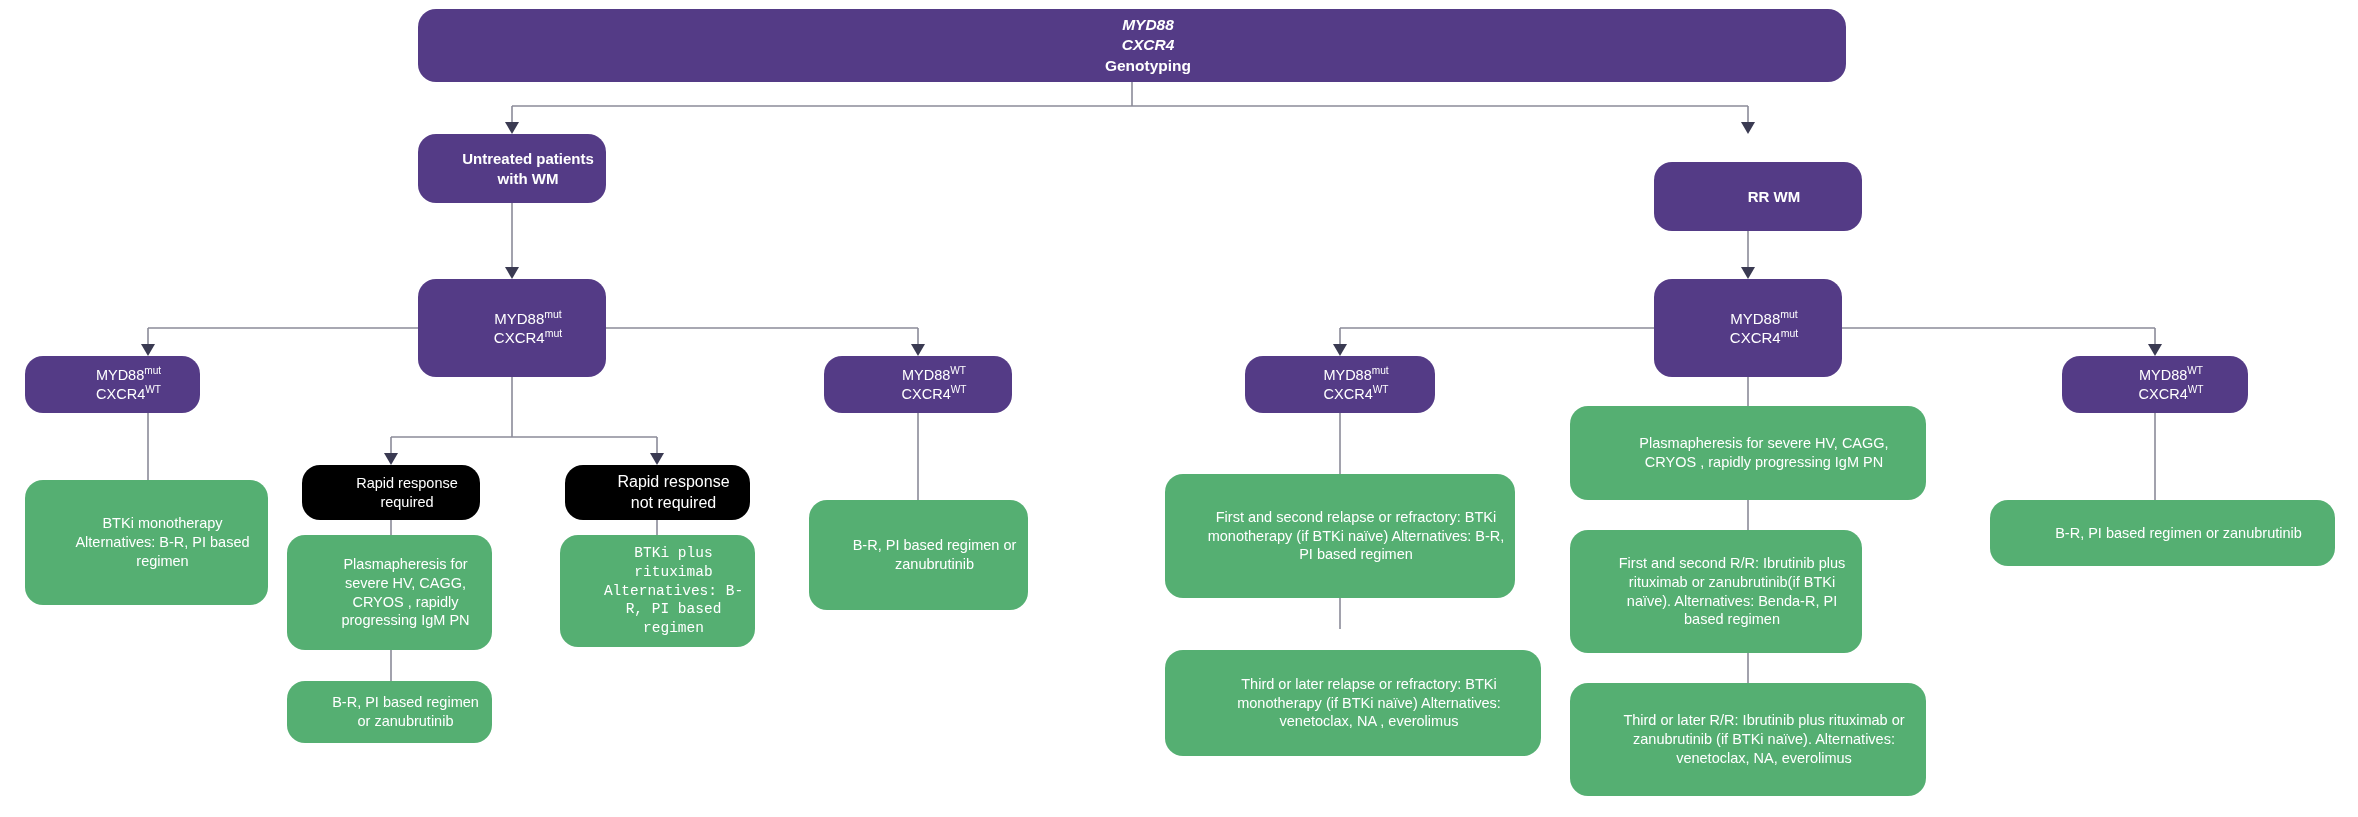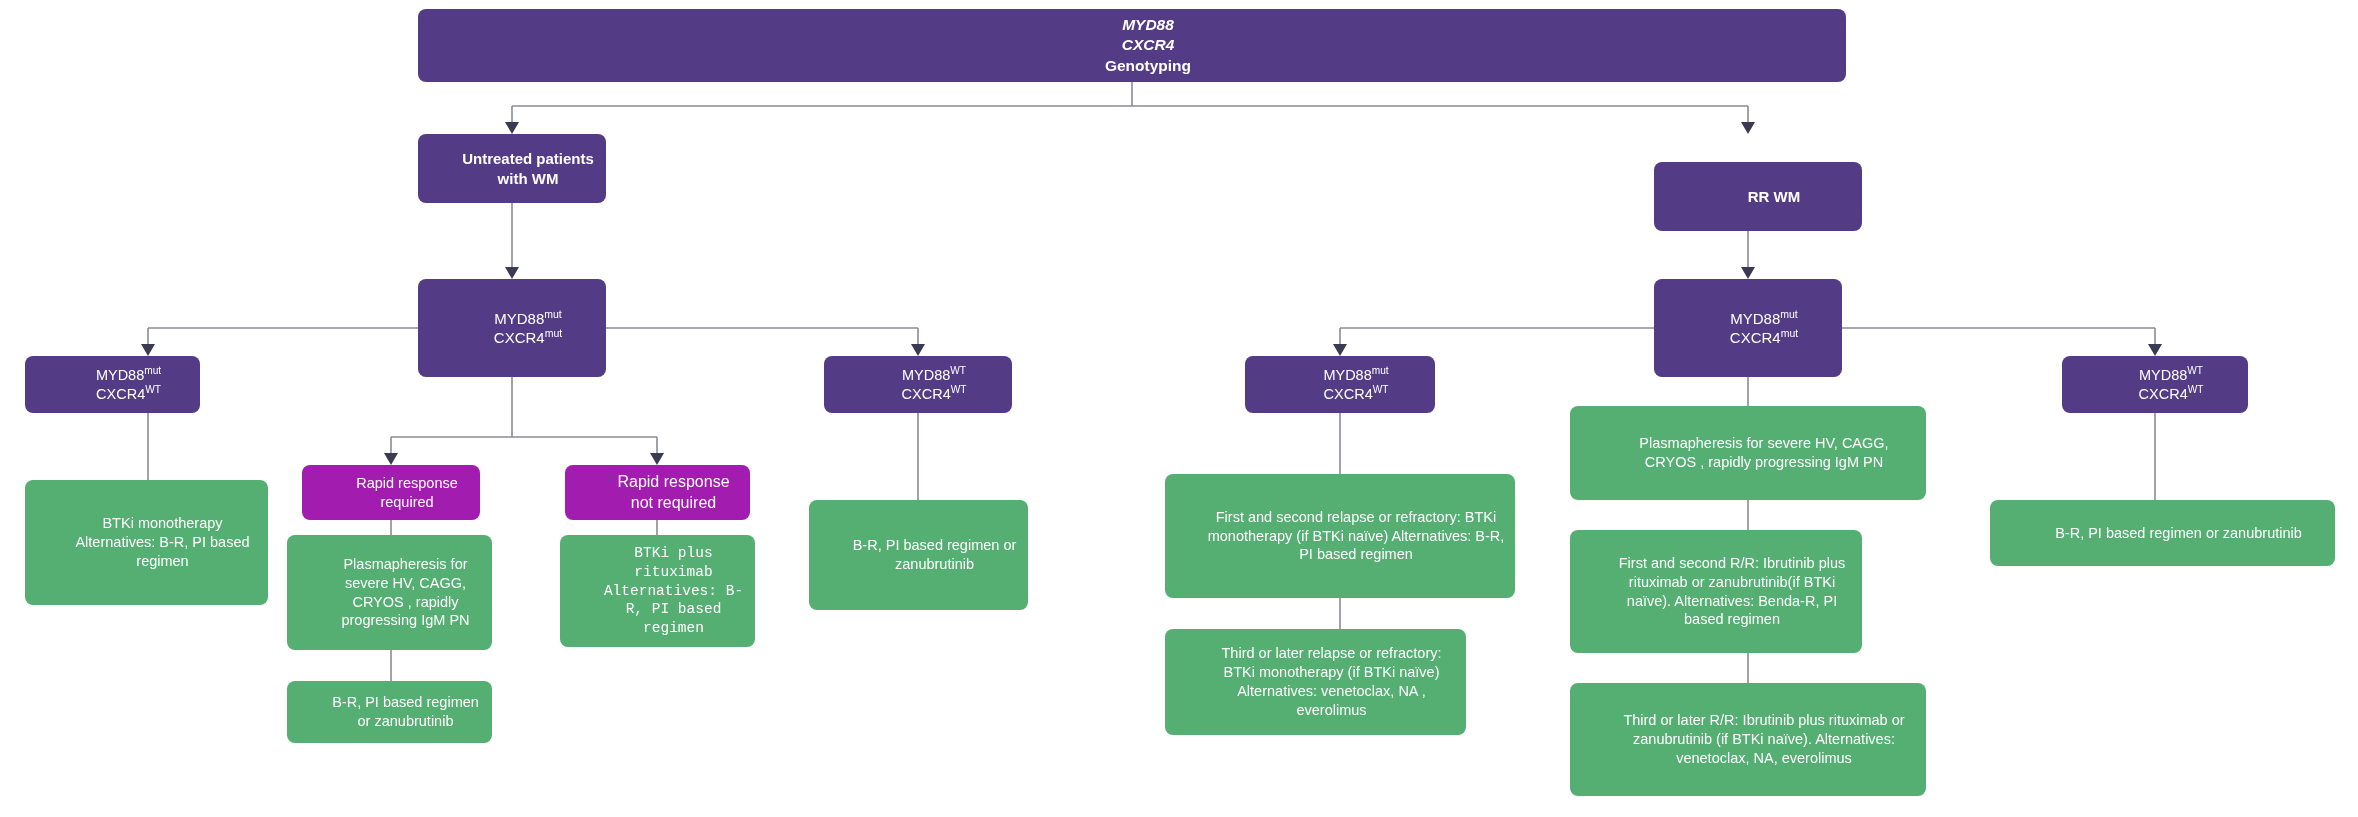--- a/index.html
+++ b/index.html
@@ -1,22 +1,22 @@
 <!DOCTYPE html>
 <html><head>
 <meta charset="utf-8">
 <title>WM Treatment Algorithm</title>
 <style>
   html,body{margin:0;padding:0;background:#ffffff;}
   body{font-family:"Liberation Sans",sans-serif;}
   #stage{position:relative;width:2358px;height:817px;background:#ffffff;overflow:hidden;}
-  .node{position:absolute;box-sizing:border-box;display:flex;align-items:center;justify-content:center;text-align:center;border-radius:8px;color:#ffffff;padding-left:32px;}
+  .node{position:absolute;box-sizing:border-box;display:flex;align-items:center;justify-content:center;text-align:center;border-radius:18px;color:#ffffff;padding-left:32px;}
   .purple{background:#543b86;}
   .green{background:#55af72;}
-  .gray{background:#a21caf;}
+  .gray{background:#000000;}
   .node .txt{line-height:1.30;padding:4px 10px;width:100%;}
   .bold{font-weight:bold;}
   .ital{font-style:italic;}
   sup{font-size:0.70em;vertical-align:super;line-height:0;}
   svg.wires{position:absolute;left:0;top:0;width:2358px;height:817px;pointer-events:none;}
   svg.wires path,svg.wires line{stroke:#8b8b99;stroke-width:1.6;fill:none;}
   svg.wires polygon.ah{fill:#3a3a52;stroke:none;}
 </style>
 </head>
 <body>
@@ -165,21 +165,21 @@
     <div class="txt">
       <div><span>MYD88</span><sup>WT</sup></div>
       <div><span>CXCR4</span><sup>WT</sup></div>
     </div>
   </div>
 
   <div class="node green" style="left:1165px;top:474px;width:350px;height:124px;font-size:14.5px;">
     <div class="txt">First and second relapse or refractory: BTKi monotherapy (if BTKi naïve) Alternatives: B-R, PI based regimen</div>
   </div>
 
-  <div class="node green" style="left:1165px;top:629px;width:301px;height:106px;font-size:14.5px;">
+  <div class="node green" style="left:1165px;top:650px;width:376px;height:106px;font-size:14.5px;">
     <div class="txt">Third or later relapse or refractory: BTKi monotherapy (if BTKi naïve) Alternatives: venetoclax, NA , everolimus</div>
   </div>
 
   <div class="node green" style="left:1570px;top:406px;width:356px;height:94px;font-size:14.5px;">
     <div class="txt">Plasmapheresis for severe HV, CAGG, CRYOS , rapidly progressing  IgM PN</div>
   </div>
 
   <div class="node green" style="left:1570px;top:530px;width:292px;height:123px;font-size:14.5px;">
     <div class="txt">First and second R/R: Ibrutinib plus rituximab or zanubrutinib(if BTKi naïve). Alternatives: Benda-R, PI based regimen</div>
   </div>

